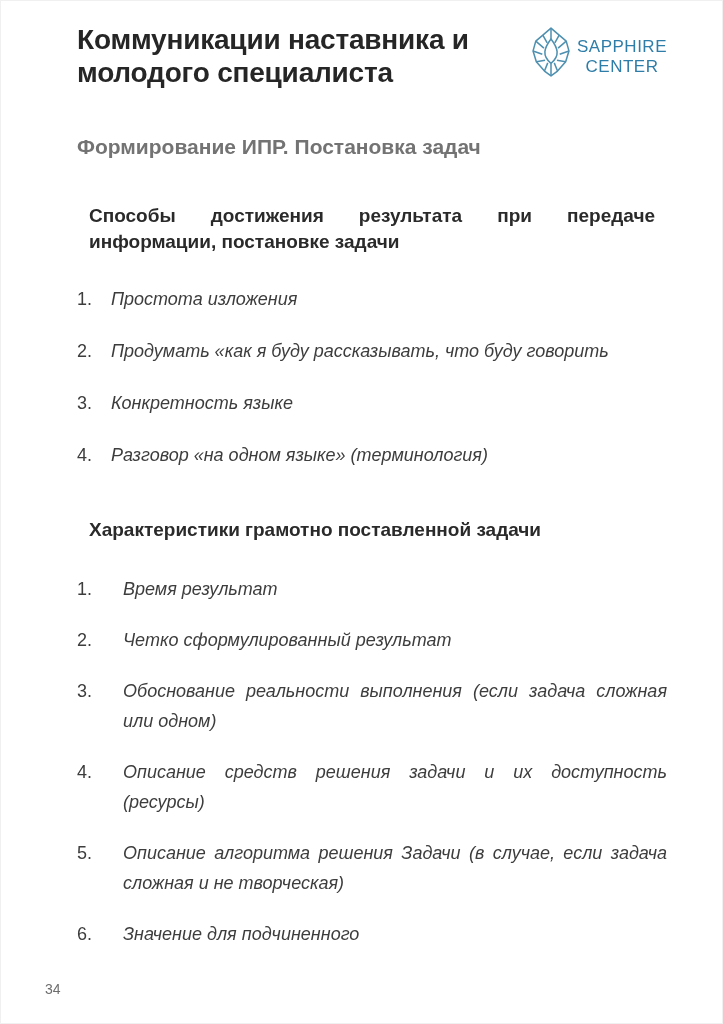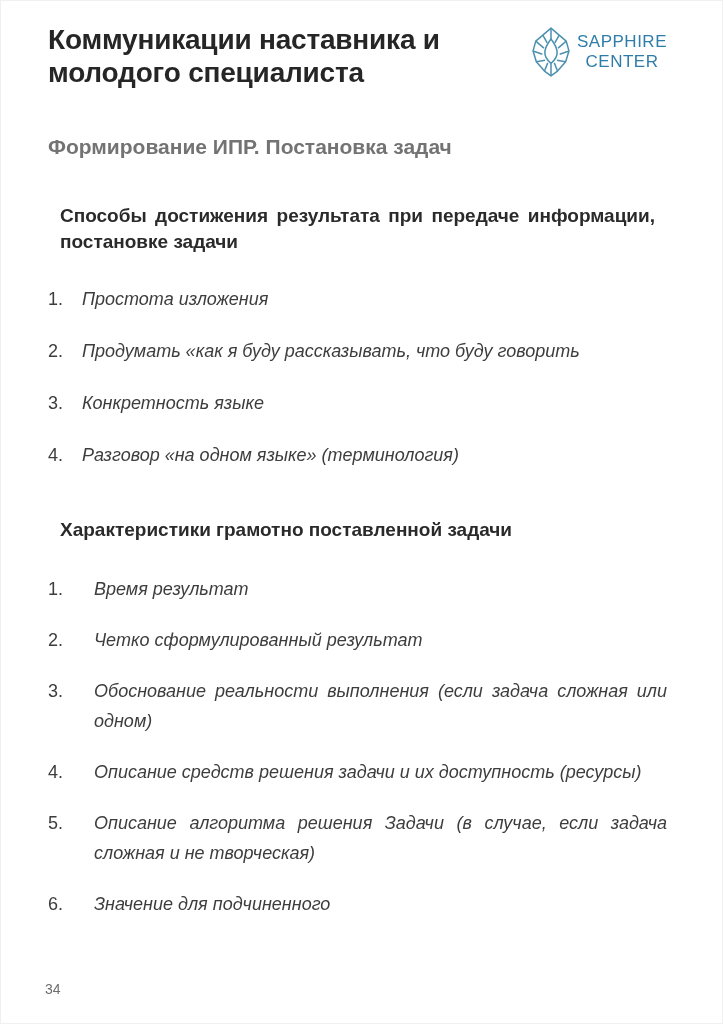--- a/index.html
+++ b/index.html
@@ -14,40 +14,40 @@
     background: #ffffff;
     box-sizing: border-box;
     border: 1px solid #f0f0f0;
     font-family: "Liberation Sans", "DejaVu Sans", sans-serif;
     color: #3a3a3a;
     overflow: hidden;
   }
   .content {
     position: absolute;
     top: 0; left: 0; right: 0; bottom: 0;
-    padding: 22px 55px 0 47px;
+    padding: 22px 55px 0 76px;
     box-sizing: border-box;
   }
   .header {
     display: flex;
     justify-content: space-between;
     align-items: flex-start;
   }
   .title {
     margin: 0;
     width: 470px;
     font-size: 28px;
     line-height: 1.18;
     font-weight: 700;
     color: #262626;
     letter-spacing: -0.2px;
   }
   .logo {
     display: flex;
-    align-items: center;
+    align-items: flex-end;
     gap: 4px;
     margin-top: 4px;
     flex-shrink: 0;
   }
   .gem { display: block; line-height: 0; }
   .logo-text {
     display: flex;
     flex-direction: column;
     align-items: center;
     color: #2e7da8;

